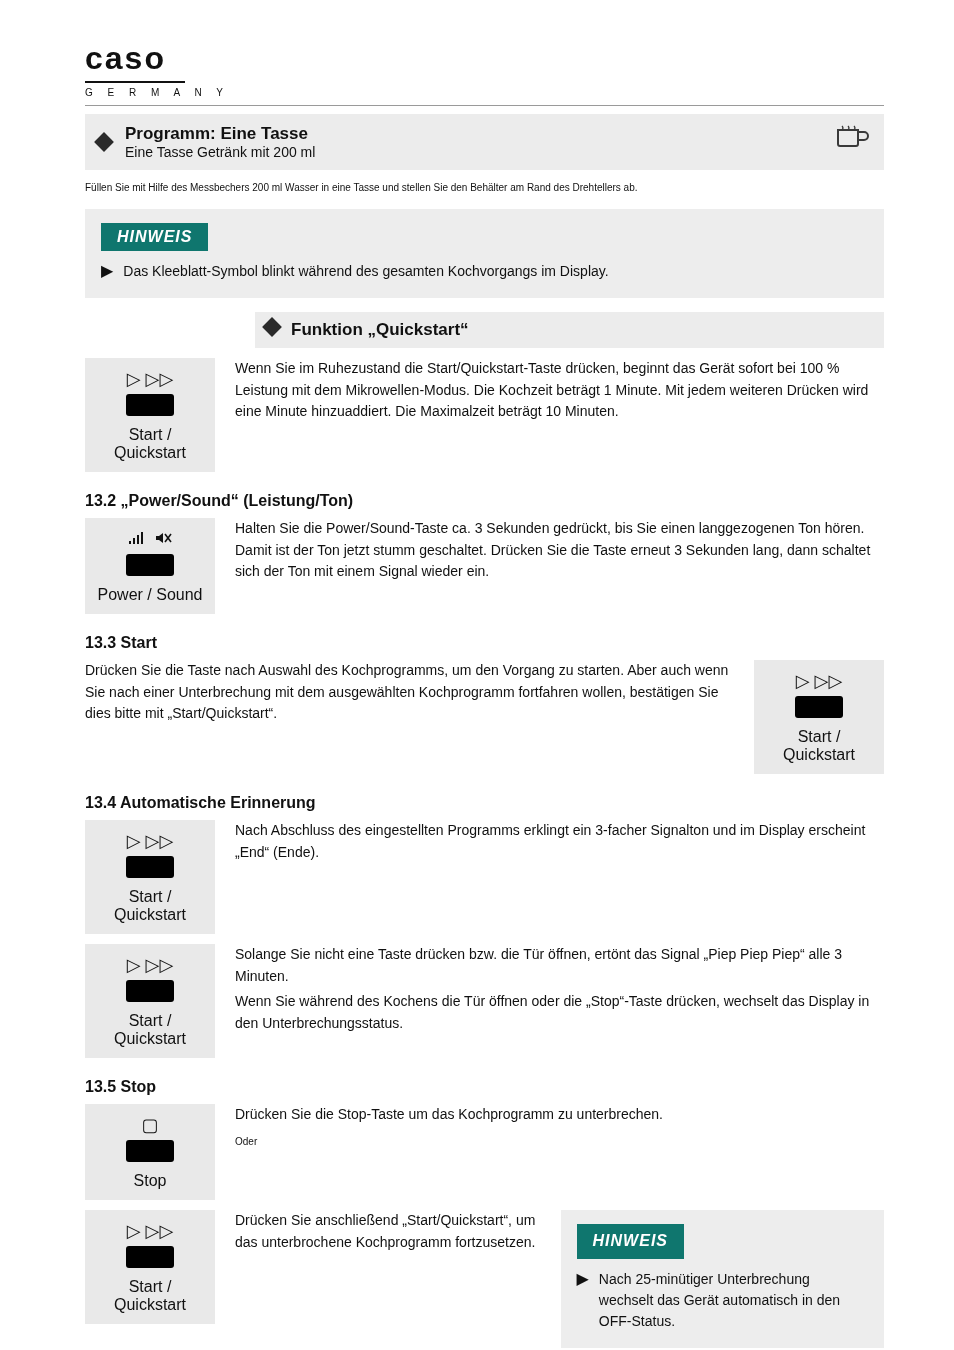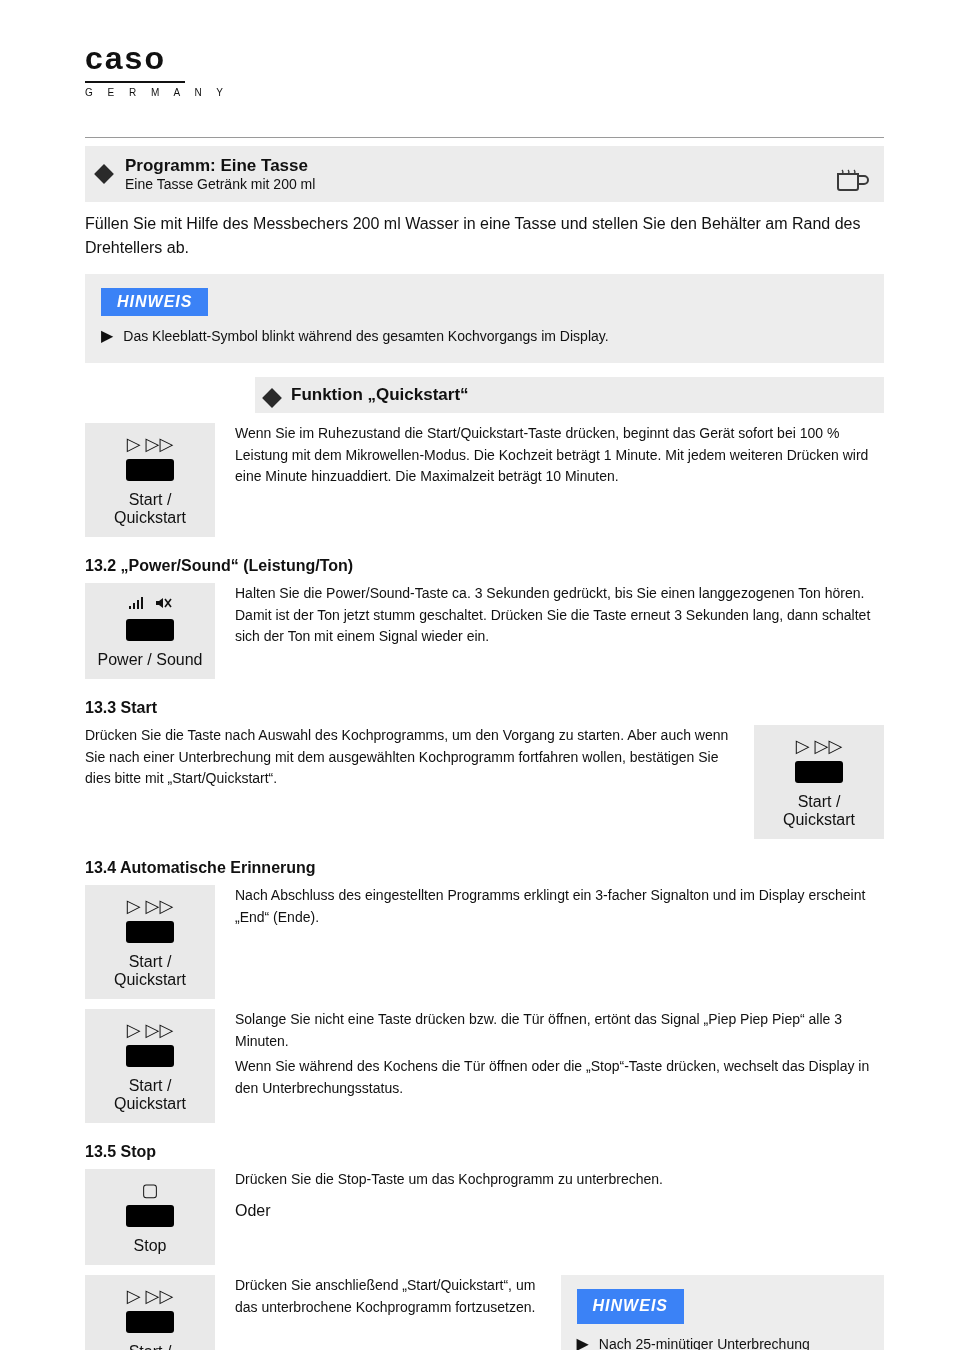--- a/index.html
+++ b/index.html
@@ -1,32 +1,32 @@
 <!DOCTYPE html>
 <html><head>
 <meta charset="utf-8">
 <style>
   * { box-sizing: border-box; margin: 0; padding: 0; }
   body { width: 954px; height: 1350px; background: #fff; font-family: Arial, sans-serif; color: #111; position: relative; }
   .page { padding: 40px 70px 0 85px; }
-  .logo-wrap { margin-bottom: 39px; }
+  .logo-wrap { margin-bottom: 7px; }
   .logo-main { font-family: Arial, sans-serif; font-weight: 900; font-size: 32px; letter-spacing: 2px; color: #111; }
   .logo-bar { width:100px; height:2px; background:#111; margin-top:4px; }
   .logo-sub { font-size: 10px; letter-spacing: 6px; color: #111; margin-top: 4px; }
   .divider { height:1px; background:#9a9a9a; margin: 4px 0 8px 0; }
-  .gray-band { background: #ececec; padding: 10px 12px; display:flex; align-items:flex-end; gap:12px; }
+  .gray-band { background: #ececec; padding: 10px 12px; display:flex; align-items:flex-start; gap:12px; }
   .gray-band.inline-right { justify-content: space-between; }
   .diamond { width:14px; height:14px; transform: rotate(45deg); background:#2a2a2a; flex:0 0 auto; }
   .band-title { font-size: 17px; font-weight: bold; }
   .band-sub { font-size: 14px; }
   .mug-icon { width:40px; height:24px; }
   .mug-icon svg { width:100%; height:100%; }
-  .body-text { font-size: 16px; line-height: 1.5; margin: 10px 0 14px 0; }
+  .body-text { font-size: 10px; line-height: 1.5; margin: 10px 0 14px 0; }
   .note-box { background:#ededed; padding: 14px 16px 16px 16px; margin-bottom: 14px; }
-  .hinweis { display:inline-block; background:#3b82f6; color:#fff; font-weight:bold; font-style:italic; padding:5px 16px; font-size:16px; margin-bottom:10px; letter-spacing:1px; }
+  .hinweis { display:inline-block; background:#0f766e; color:#fff; font-weight:bold; font-style:italic; padding:5px 16px; font-size:16px; margin-bottom:10px; letter-spacing:1px; }
   .note-line { display:flex; align-items:flex-start; gap:10px; font-size:14px; line-height:1.5; }
   .arrow { font-size:16px; line-height:1.2; }
   .section-stripe { display:flex; align-items:center; gap:10px; margin-bottom:10px; }
   .keybox { width:130px; background:#e9e9e9; padding:12px 8px 10px 8px; text-align:center; }
   .key-disp { display:inline-block; width:48px; height:22px; background:#000; border-radius:3px; }
   .key-icons { margin-bottom:6px; font-size:18px; line-height:1; }
   .key-label { font-size:16px; margin-top:6px; }
   .signal-icon svg { width:18px; height:14px; }
   .mute-icon svg { width:18px; height:14px; }
   .row { display:flex; gap:20px; align-items:flex-start; margin-bottom:18px; }

